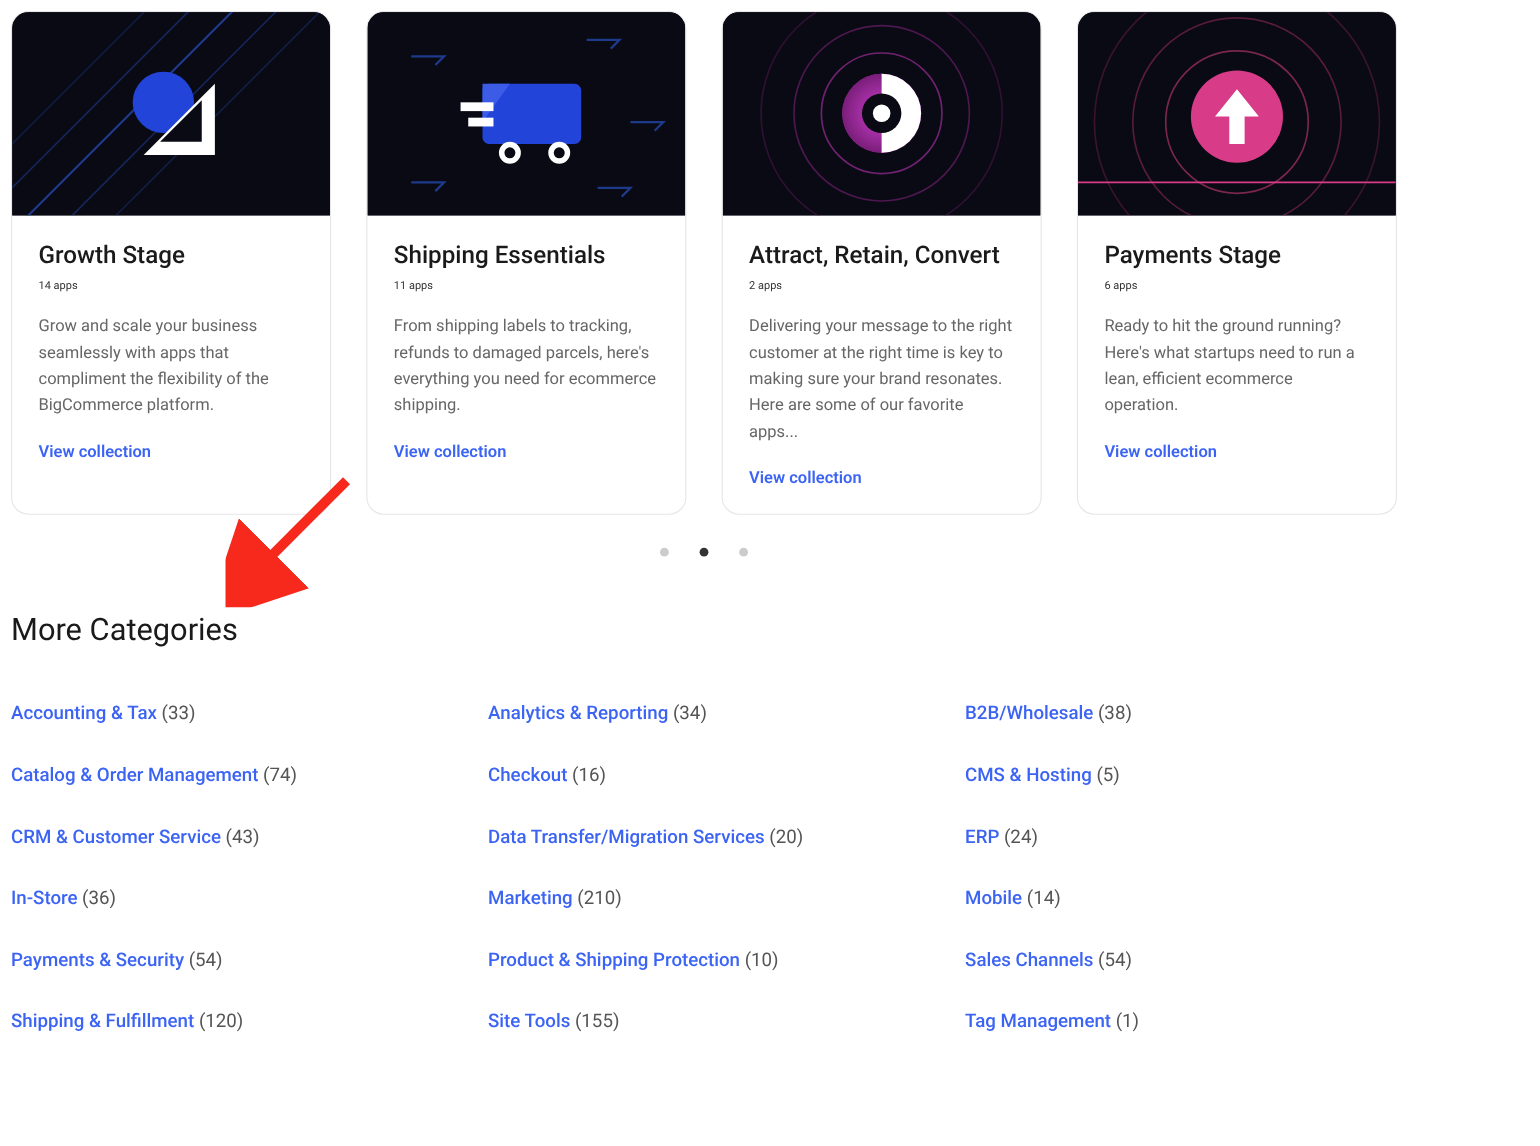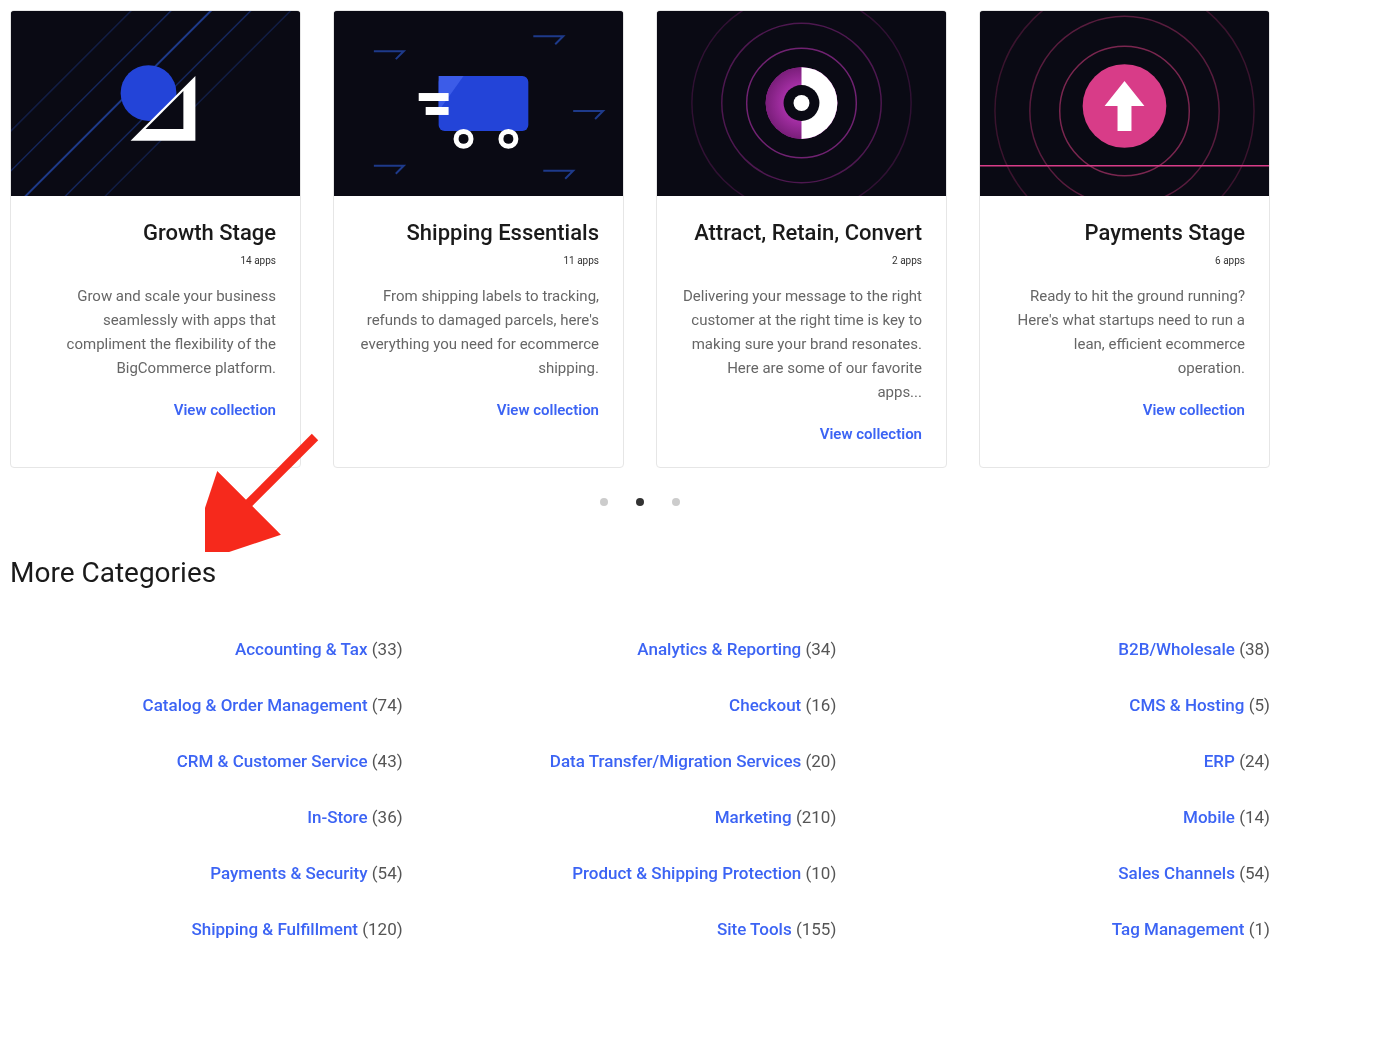--- a/index.html
+++ b/index.html
@@ -14,24 +14,23 @@
       width: 1280px;
     }
     .cards-row {
       display: flex;
       gap: 32px;
       margin-bottom: 30px;
     }
     .card {
       flex: 1;
       border: 1px solid #e6e6e6;
-      border-radius: 4px;
+      border-radius: 16px;
       overflow: hidden;
       background: #fff;
-      text-align: right;
     }
     .card-image {
       height: 185px;
       background: #0a0a14;
       position: relative;
       overflow: hidden;
     }
     .card-body {
       padding: 24px;
     }
@@ -79,21 +78,20 @@
     .section-title {
       font-size: 28px;
       font-weight: 400;
       color: #1a1a1a;
       margin-bottom: 50px;
     }
     .categories-grid {
       display: grid;
       grid-template-columns: repeat(3, 1fr);
       gap: 36px 41px;
-      text-align: right;
     }
     .category-item {
       font-size: 17px;
     }
     .category-link {
       color: #3c64f4;
       text-decoration: none;
       font-weight: 500;
       cursor: pointer;
     }

